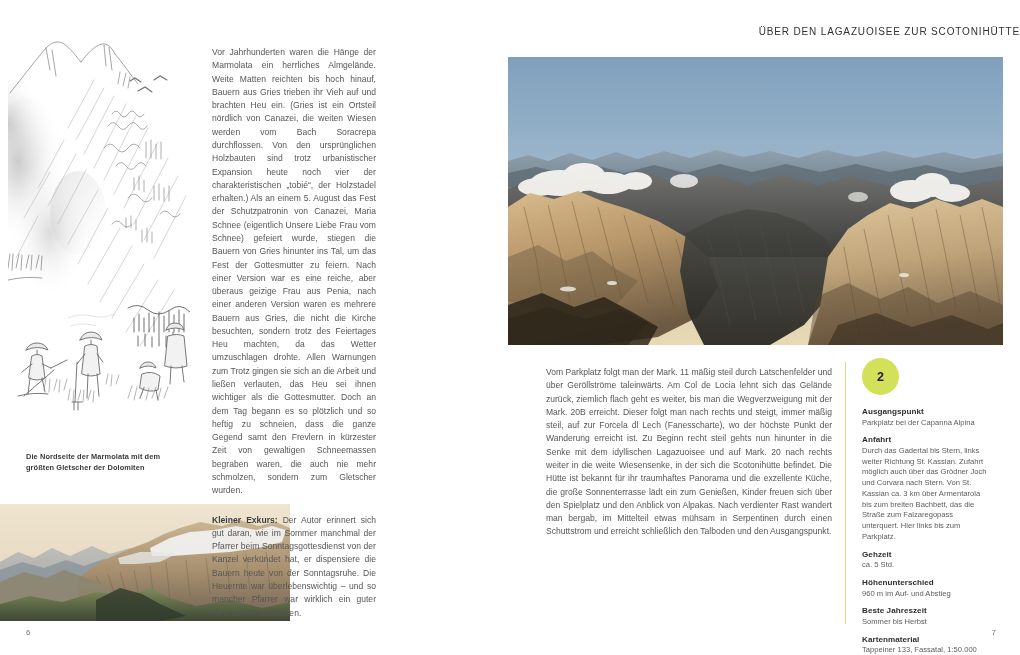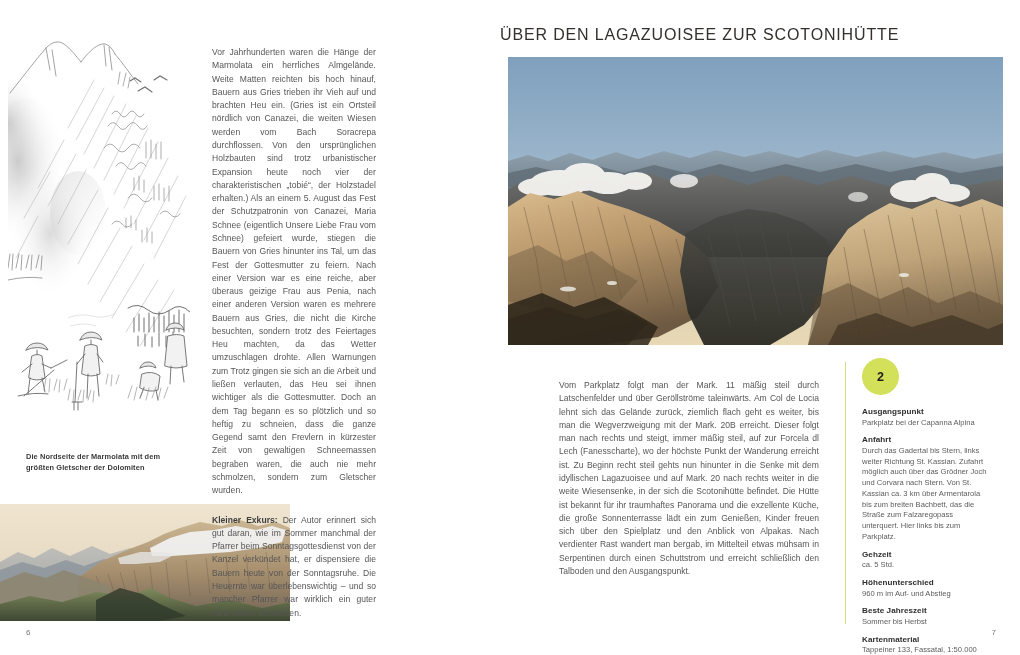--- a/index.html
+++ b/index.html
@@ -86,22 +86,22 @@
     letter-spacing: 0.02px;
   }
   .body-text + .body-text { margin-top: 11px; }
   .body-text b { color: #3d3d3d; font-weight: bold; }
 
   
   .chapter-title {
     position: absolute;
     left: 0px; top: 26px;
     width: 520px;
-    text-align: left;
-    font-size: 16px;
+    text-align: right;
+    font-size: 10px;
     letter-spacing: 0.85px;
     color: #33302d;
   }
   .photo-lagazuoi {
     position: absolute;
     left: 8px; top: 57px;
     width: 495px; height: 288px;
     overflow: hidden;
   }
 
@@ -115,21 +115,21 @@
     font-weight: bold;
     color: #2e2e2e;
     margin: 0 0 6px 0;
     letter-spacing: 0.1px;
   }
   .route-text {
     font-size: 8.55px;
     line-height: 1.555;
     color: #565656;
     text-align: justify;
-    margin: 13px;
+    margin: 0;
   }
 
   .divider {
     position: absolute;
     left: 345px; top: 362px;
     width: 1.4px; height: 262px;
     background: #d5e07f;
   }
 
   

